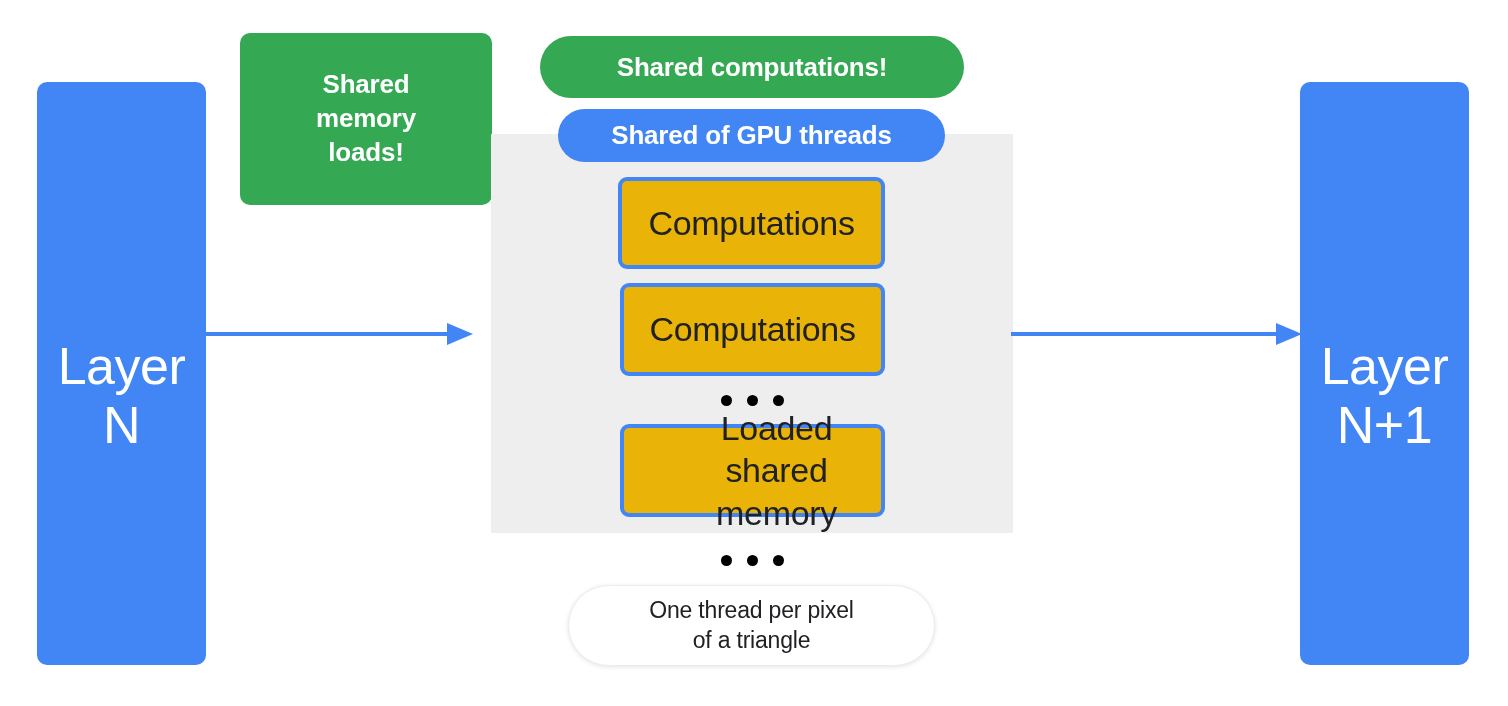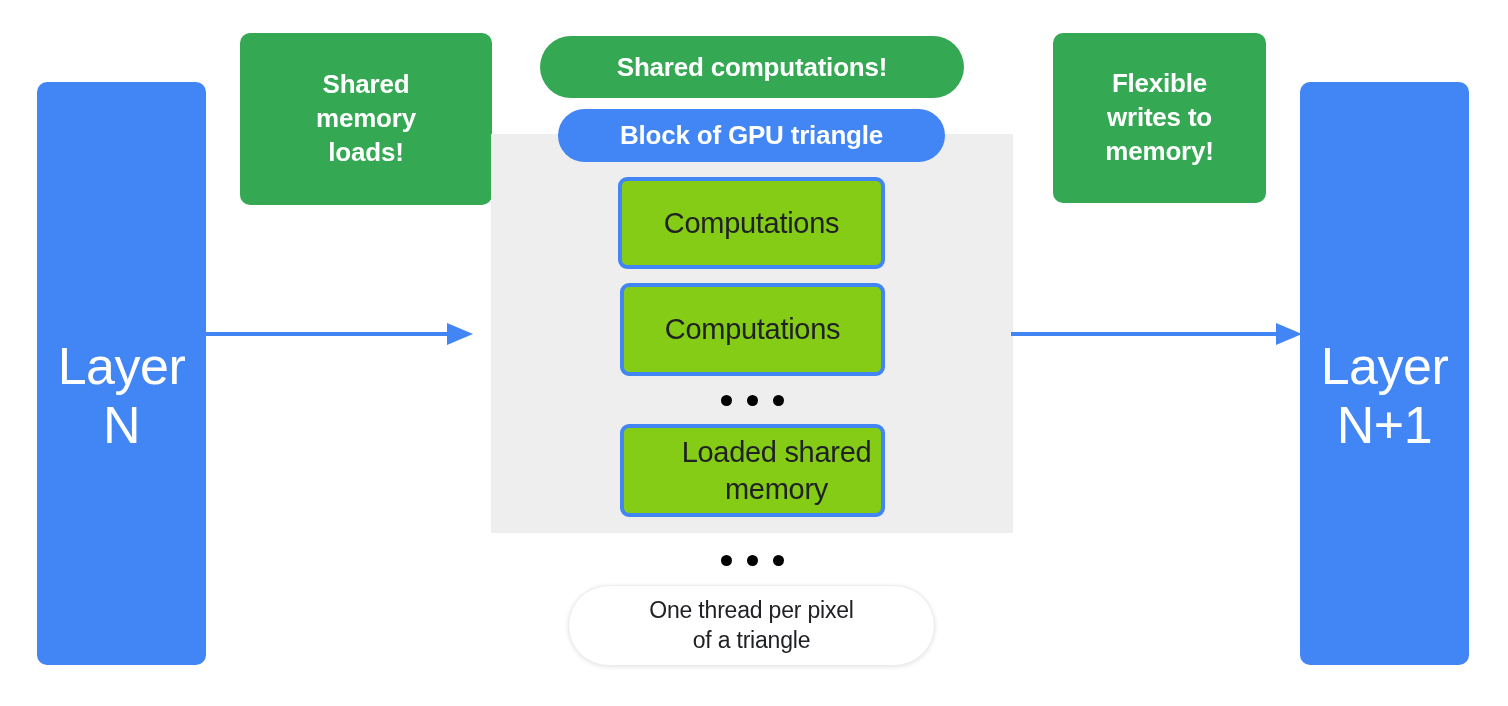--- a/index.html
+++ b/index.html
@@ -86,30 +86,30 @@
     left: 491px;
     top: 134px;
     width: 522px;
     height: 399px;
     background: #eeeeee;
   }
 
   
   .thread-box {
     position: absolute;
-    background: #84cc16;
+    background: #eab308;
     border: 4px solid #4285f4;
     border-radius: 9px;
     box-sizing: border-box;
     display: flex;
     align-items: center;
     justify-content: center;
     text-align: center;
     color: #202124;
-    font-size: 29px;
+    font-size: 34px;
     line-height: 1.25;
     letter-spacing: -0.3px;
     white-space: pre-line;
     z-index: 3;
   }
   #thread-box-1 { left: 618px; top: 177px; width: 267px; height: 92px; }
   #thread-box-2 { left: 620px; top: 283px; width: 265px; height: 93px; }
   #thread-box-3 { left: 620px; top: 424px; width: 265px; height: 93px; padding-left: 48px; }
 
   
@@ -178,21 +178,21 @@
     <polygon points="244,3 270,14 244,25" fill="#4285f4"></polygon>
   </svg>
 
   <div id="gpu-block-region"></div>
 
   <div id="pill-shared-computations" class="pill">
     <span>Shared computations!</span>
   </div>
 
   <div id="pill-block-gpu-threads" class="pill">
-    <span>Block of GPU triangle</span>
+    <span>Shared of GPU threads</span>
   </div>
 
   <div id="thread-box-1" class="thread-box">
     <span>Computations</span>
   </div>
 
   <div id="thread-box-2" class="thread-box">
     <span>Computations</span>
   </div>
 
@@ -216,24 +216,19 @@
   <div id="pill-one-thread">
     <span>One thread per pixel
 of a triangle</span>
   </div>
 
   <svg id="arrow-right" class="arrow" width="291" height="28" viewBox="0 0 291 28">
     <line x1="0" y1="14" x2="269" y2="14" stroke="#4285f4" stroke-width="4"></line>
     <polygon points="265,3 291,14 265,25" fill="#4285f4"></polygon>
   </svg>
 
-  <div id="green-flexible-write" class="green-box">
-    <span>Flexible
-writes to
-memory!</span>
-  </div>
 
   <div id="layer-n1-bar" class="layer-bar">
     <span class="layer-label">Layer
 N+1</span>
   </div>
 
 </div>
 
 </body></html>

